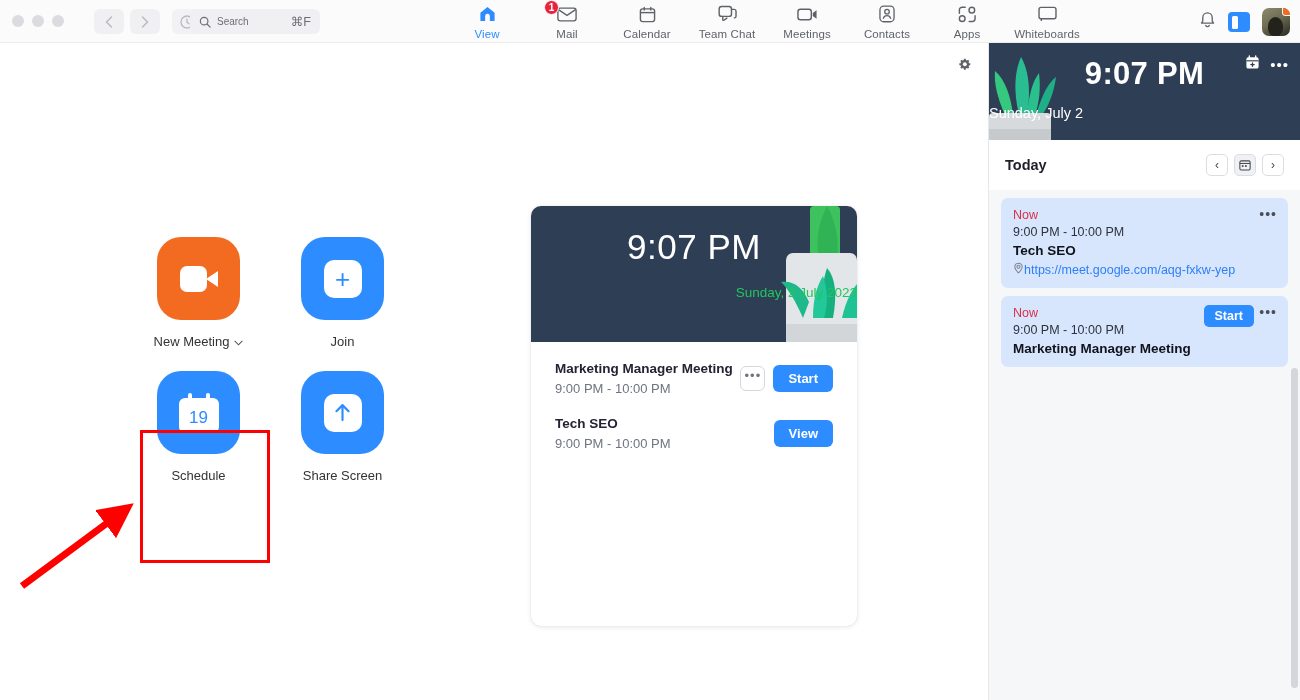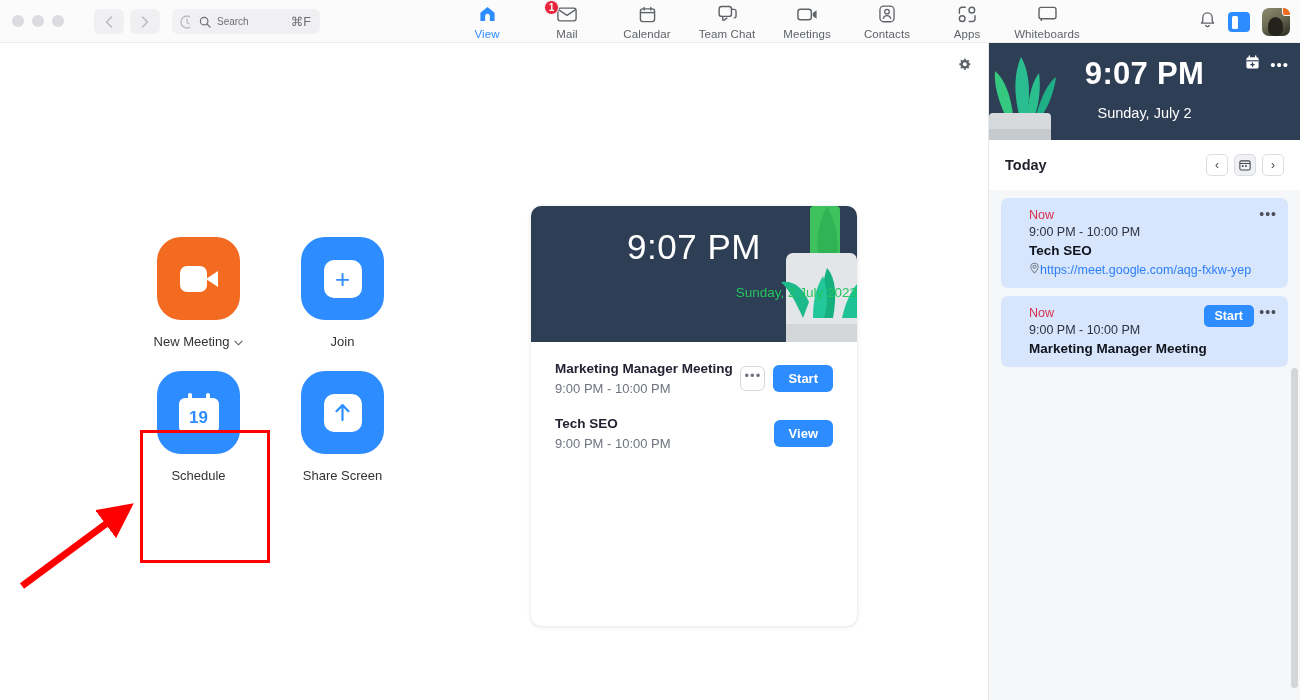--- a/index.html
+++ b/index.html
@@ -113,21 +113,21 @@
     width: 38px; height: 38px; background: #fff; border-radius: 10px;
     display: flex; align-items: center; justify-content: center;
     color: #2d8cff; font-size: 26px; font-weight: 300; line-height: 1;
   }
   .calico { width: 40px; height: 40px; position: relative; }
   .calico .pin { position:absolute; top:0; width:4px; height:8px; background:#fff; border-radius:2px; }
   .calico .pin.l { left: 9px; } .calico .pin.r { right: 9px; }
   .calico .sheet {
     position:absolute; top:5px; left:0; width:40px; height:35px; background:#fff; border-radius:6px;
     display:flex; align-items:center; justify-content:center;
-    color:#2d8cff; font-size:17px; font-weight:bold; padding-top:5px;
+    color:#2d8cff; font-size:17px; font-weight:normal; padding-top:5px;
   }
 
   .highlight-box {
     position: absolute; left: 140px; top: 387px;
     width: 130px; height: 133px;
     border: 3px solid #ff0000; pointer-events: none;
   }
   .arrow-svg { position: absolute; left: 0; top: 460px; pointer-events: none; }
 
   
@@ -176,42 +176,42 @@
     background: #f6f7f9; border-left: 1px solid #e6e7eb;
   }
   .shero {
     position: relative; height: 97px; background: #2e3e55; overflow: hidden;
   }
   .shero .stime {
     position: absolute; left: 0; right: 0; top: 13px; text-align: center;
     color: #fff; font-size: 31px; font-weight: bold; letter-spacing: .3px;
   }
   .shero .sdate {
-    position: absolute; left: 0; right: 0; top: 62px; text-align: center;
+    position: absolute; left: 0; right: 0; top: 62px; text-align: left;
     color: #fff; font-size: 14.5px;
   }
   .shero .sacts { position: absolute; right: 11px; top: 12px; display: flex; align-items: center; gap: 10px; color: #fff; }
 
   .stoday {
     height: 50px; display: flex; align-items: center;
     padding: 8px 16px; background: #fff;
   }
   .stoday .tlabel { flex: 1; font-size: 14.5px; font-weight: bold; color: #1f1f2c; }
   .navgrp { display: flex; gap: 6px; }
   .navgrp div {
     width: 22px; height: 22px; border: 1px solid #dcdde2; border-radius: 5px;
     background: #fff; color: #45464f; font-size: 12px;
     display: flex; align-items: center; justify-content: center;
   }
   .navgrp div.mid { background: #f0f1f4; }
 
   .scards { padding: 8px 12px 0 12px; background: #f6f7f9; }
   .scard {
     background: #d7e6fd; border-radius: 7px;
-    padding: 10px 12px 11px 28px; margin-bottom: 8px; position: relative;
+    padding: 10px 12px 11px 12px; margin-bottom: 8px; position: relative;
   }
   .scard .snow { font-size: 12.5px; color: #d9304a; margin-bottom: 3px; }
   .scard .stimes { font-size: 12.5px; color: #2e3240; margin-bottom: 4px; }
   .scard .sname { font-size: 13.5px; font-weight: bold; color: #10131c; }
   .scard .slink { font-size: 12.5px; color: #2d7ff9; margin-top: 4px; display: flex; align-items: center; }
   .scard .sdots { position: absolute; right: 11px; top: 8px; color: #4b4d58; font-size: 14px; letter-spacing: 1px; }
   .scard .sstart {
     position: absolute; right: 34px; top: 9px;
     background: #2d8cff; color: #fff; border: none; border-radius: 5px;
     font-size: 12.5px; font-weight: bold; padding: 4px 11px;

